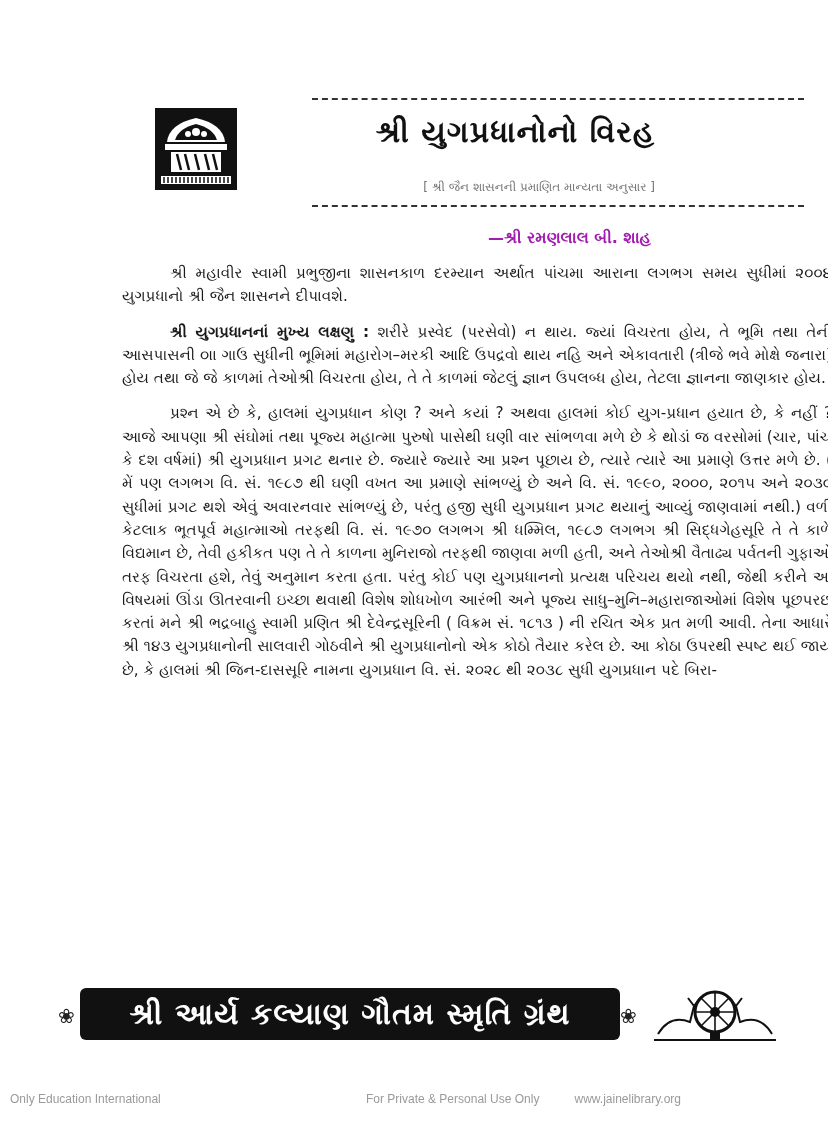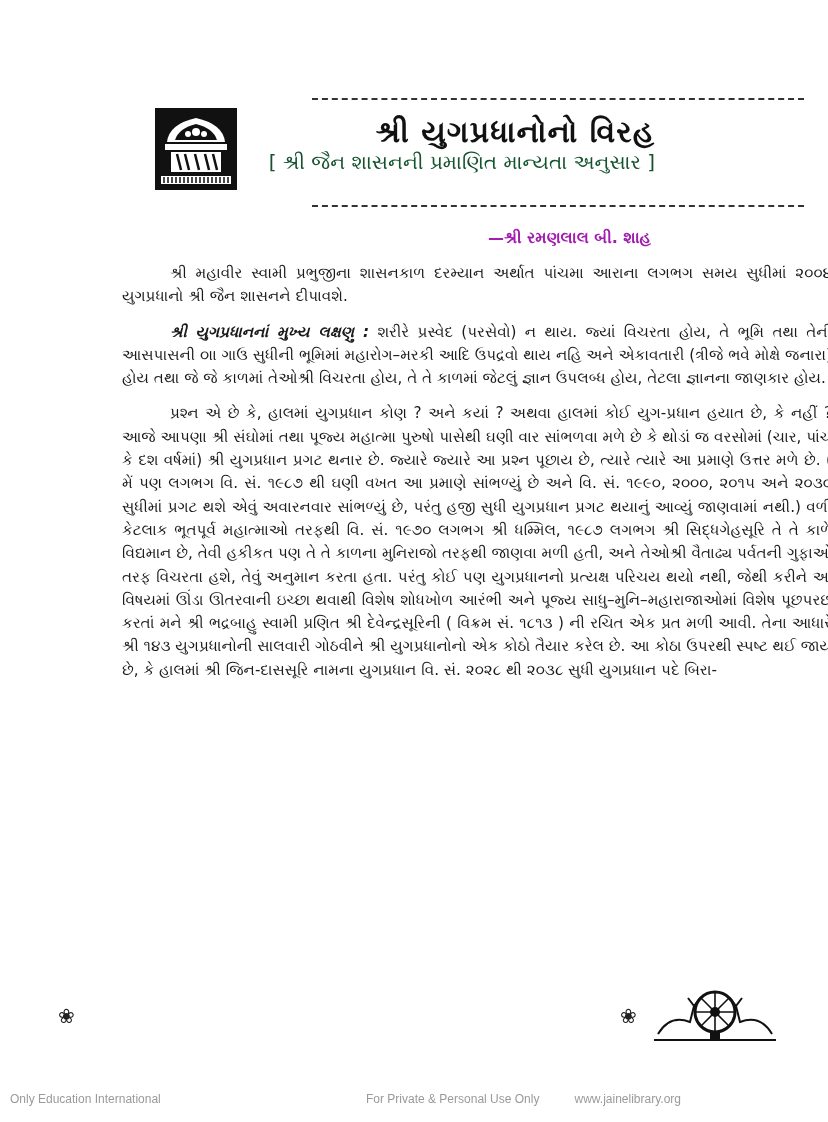--- a/index.html
+++ b/index.html
@@ -5,25 +5,25 @@
   html, body { margin:0; padding:0; }
   body { width:828px; height:1122px; background:#ffffff; position:relative; overflow:hidden;
          font-family:"DejaVu Sans", sans-serif; color:#1a1a1a; }
   .page { position:absolute; left:0; top:0; width:685px; height:1122px; }
   .emblem { position:absolute; left:155px; top:108px; width:82px; height:82px; background:#111; }
   .emblem svg { width:82px; height:82px; display:block; }
   .rule { position:absolute; left:312px; width:492px; height:0; border-top:2px dashed #333; }
   .rule.top { top:98px; }
   .rule.bot { top:205px; }
   .title { position:absolute; right:30px; top:114px; font-size:30px; font-weight:bold; color:#111; letter-spacing:1px; }
-  .subtitle { position:absolute; right:30px; top:150px; font-size:20px; color:#14532d; }
+  .subtitle { position:absolute; right:30px; top:180px; font-size:12px; color:#737373; }
   .author { position:absolute; right:34px; top:228px; font-size:16px; font-weight:bold; color:#a21caf; }
   .body { position:absolute; left:88px; top:262px; width:710px; font-size:15.2px; line-height:23.3px; color:#1a1a1a; text-align:justify;margin-left:34px; }
   .para { margin:0 0 12px 0; text-indent:48px; }
-  .para .lead { font-weight:bold;font-style:italic; }
+  .para .lead { font-weight:bold; }
   .banner { position:absolute; left:80px; top:988px; width:540px; height:52px; background:#111; border-radius:6px;
             color:#fff; font-size:30px; font-weight:bold; display:flex; align-items:center; justify-content:center; letter-spacing:1px; }
   .banner-orn-l { position:absolute; left:58px; top:1004px; font-size:20px; color:#222; }
   .banner-orn-r { position:absolute; left:620px; top:1004px; font-size:20px; color:#222; }
   .wheel { position:absolute; left:650px; top:984px; width:130px; height:60px; }
   .footer { position:absolute; top:1092px; font-family:"Liberation Sans", sans-serif; font-size:12px; color:#9a9a9a; }
   .footer.l { left:10px; }
   .footer.c { left:366px; }
   .footer.r { right:4px; }
 </style>
@@ -60,20 +60,21 @@
     </p>
     <p class="para">
       <span class="lead">શ્રી યુગપ્રધાનનાં મુખ્ય લક્ષણુ :</span><span> શરીરે પ્રસ્વેદ (પરસેવો) ન થાય. જ્યાં વિચરતા હોય, તે ભૂમિ તથા તેની આસપાસની ૦ાા ગાઉ સુધીની ભૂમિમાં મહારોગ–મરકી આદિ ઉપદ્રવો થાય નહિ અને એકાવતારી (ત્રીજે ભવે મોક્ષે જનારા) હોય તથા જે જે કાળમાં તેઓશ્રી વિચરતા હોય, તે તે કાળમાં જેટલું જ્ઞાન ઉપલબ્ધ હોય, તેટલા જ્ઞાનના જાણકાર હોય.</span>
     </p>
     <p class="para">
       <span class="lead"></span><span>પ્રશ્ન એ છે કે, હાલમાં યુગપ્રધાન કોણ ? અને કયાં ? અથવા હાલમાં કોઈ યુગ-પ્રધાન હયાત છે, કે નહીં ? આજે આપણા શ્રી સંઘોમાં તથા પૂજ્ય મહાત્મા પુરુષો પાસેથી ઘણી વાર સાંભળવા મળે છે કે થોડાં જ વરસોમાં (ચાર, પાંચ કે દશ વર્ષમાં) શ્રી યુગપ્રધાન પ્રગટ થનાર છે. જ્યારે જ્યારે આ પ્રશ્ન પૂછાય છે, ત્યારે ત્યારે આ પ્રમાણે ઉત્તર મળે છે. ( મેં પણ લગભગ વિ. સં. ૧૯૮૭ થી ઘણી વખત આ પ્રમાણે સાંભળ્યું છે અને વિ. સં. ૧૯૯૦, ૨૦૦૦, ૨૦૧૫ અને ૨૦૩૦ સુધીમાં પ્રગટ થશે એવું અવારનવાર સાંભળ્યું છે, પરંતુ હજી સુધી યુગપ્રધાન પ્રગટ થયાનું આવ્યું જાણવામાં નથી.) વળી કેટલાક ભૂતપૂર્વ મહાત્માઓ તરફથી વિ. સં. ૧૯૭૦ લગભગ શ્રી ધમ્મિલ, ૧૯૮૭ લગભગ શ્રી સિદ્ધગેહસૂરિ તે તે કાળે વિદ્યમાન છે, તેવી હકીકત પણ તે તે કાળના મુનિરાજો તરફથી જાણવા મળી હતી, અને તેઓશ્રી વૈતાઢ્ય પર્વતની ગુફાઓ તરફ વિચરતા હશે, તેવું અનુમાન કરતા હતા. પરંતુ કોઈ પણ યુગપ્રધાનનો પ્રત્યક્ષ પરિચય થયો નથી, જેથી કરીને આ વિષયમાં ઊંડા ઊતરવાની ઇચ્છા થવાથી વિશેષ શોધખોળ આરંભી અને પૂજ્ય સાધુ–મુનિ–મહારાજાઓમાં વિશેષ પૂછપરછ કરતાં મને શ્રી ભદ્રબાહુ સ્વામી પ્રણિત શ્રી દેવેન્દ્રસૂરિની ( વિક્રમ સં. ૧૮૧૩ ) ની રચિત એક પ્રત મળી આવી. તેના આધારે શ્રી ૧૪૩ યુગપ્રધાનોની સાલવારી ગોઠવીને શ્રી યુગપ્રધાનોનો એક કોઠો તૈયાર કરેલ છે. આ કોઠા ઉપરથી સ્પષ્ટ થઈ જાય છે, કે હાલમાં શ્રી જિન-દાસસૂરિ નામના યુગપ્રધાન વિ. સં. ૨૦૨૮ થી ૨૦૩૮ સુધી યુગપ્રધાન પદે બિરા-</span>
     </p>
   </div>
 
   <div class="banner-orn-l">❀</div>
+  <div class="banner">શ્રી આર્ય કલ્યાણ ગૌતમ સ્મૃતિ ગ્રંથ</div>
   <div class="banner-orn-r">❀</div>
 
   <div class="wheel">
     <svg viewBox="0 0 130 60" width="130" height="60">
       <circle cx="65" cy="28" r="20" fill="none" stroke="#111" stroke-width="3"></circle>
       <circle cx="65" cy="28" r="5" fill="#111"></circle>
       <g stroke="#111" stroke-width="1.6">
         <line x1="65" y1="8" x2="65" y2="48"></line>
         <line x1="45" y1="28" x2="85" y2="28"></line>
         <line x1="51" y1="14" x2="79" y2="42"></line>

